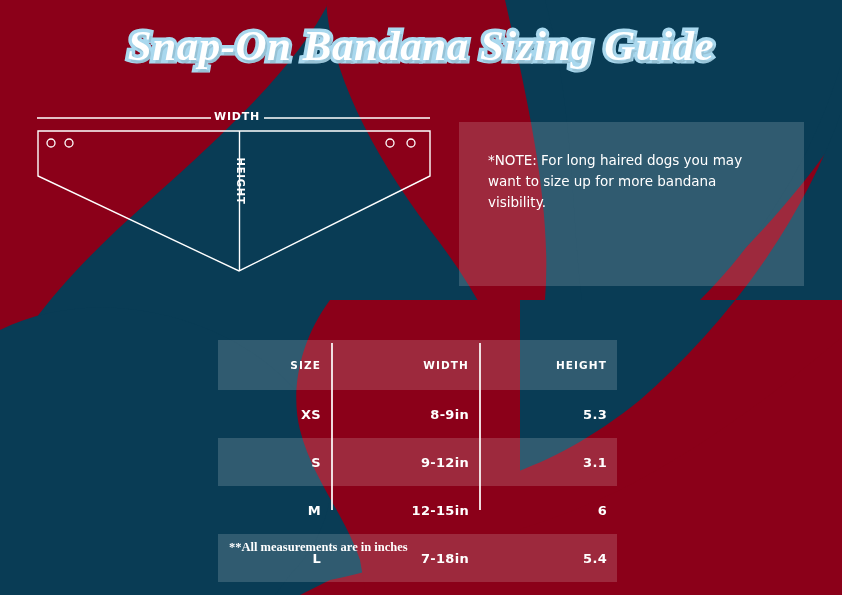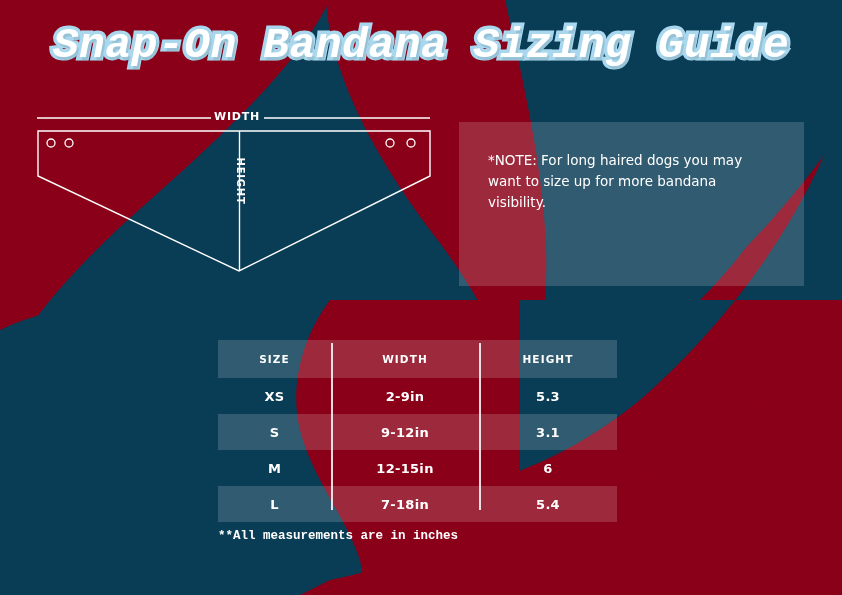--- a/index.html
+++ b/index.html
@@ -31,21 +31,21 @@
     position: absolute;
     left: 0;
     top: 24px;
     width: 842px;
     text-align: center;
     z-index: 5;
     pointer-events: none;
   }
   #title-text {
     display: inline-block;
-    font-family: Liberation Mono, monospace;
+    font-family: Liberation Serif, serif;
     font-weight: 700;
     font-size: 43px;
     line-height: 1;
     font-style: italic;
     letter-spacing: 0.5px;
     color: #ffffff;
     -webkit-text-stroke: 7px #A9D8EE;
     paint-order: stroke fill;
     text-shadow:
       0 0 1px #A9D8EE,
@@ -127,25 +127,25 @@
     width: 399px;
     border-collapse: collapse;
     table-layout: fixed;
   }
   #size-table col.c-size   { width: 113px; }
   #size-table col.c-width  { width: 148px; }
   #size-table col.c-height { width: 138px; }
 
   #size-table th,
   #size-table td {
-    text-align: center;
+    text-align: right;
     color: #ffffff;
     font-family: "DejaVu Sans", sans-serif;
     border: 0;
-    padding: 4px;
+    padding: 10px;
   }
   #size-table thead th {
     height: 30px;
     font-size: 10.5px;
     font-weight: 700;
     letter-spacing: 1.1px;
     background: rgba(255,255,255,0.16);
   }
   #size-table tbody td {
     height: 28px;
@@ -173,22 +173,22 @@
     position: absolute;
     left: 218px;
     top: 527px;
     z-index: 6;
   }
   .footnote {
     color: #ffffff;
     font-size: 12.5px;
     font-weight: 700;
     line-height: 1.55;
-    margin: 0;
-    font-family: Liberation Mono, monospace;
+    margin: 11px;
+    font-family: Liberation Serif, serif;
   }
 </style>
 </head>
 <body>
 
 <div id="page">
 
   <svg id="bg-svg" viewBox="0 0 842 595">
 
     <rect x="0" y="0" width="842" height="595" fill="#093C55"></rect>
@@ -273,21 +273,21 @@
       <thead>
         <tr>
           <th>SIZE</th>
           <th>WIDTH</th>
           <th>HEIGHT</th>
         </tr>
       </thead>
       <tbody>
         <tr>
           <td>XS</td>
-          <td>2-9in</td>
+          <td>8-9in</td>
           <td>5.3</td>
         </tr>
         <tr class="shaded">
           <td>S</td>
           <td>9-12in</td>
           <td>3.1</td>
         </tr>
         <tr>
           <td>M</td>
           <td>12-15in</td>

